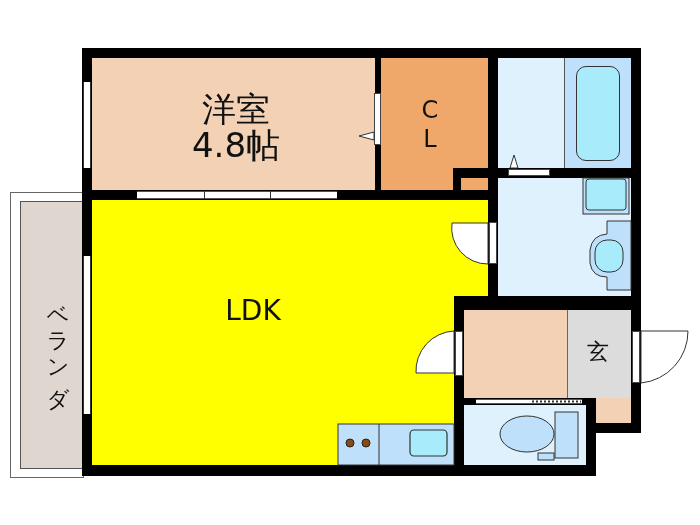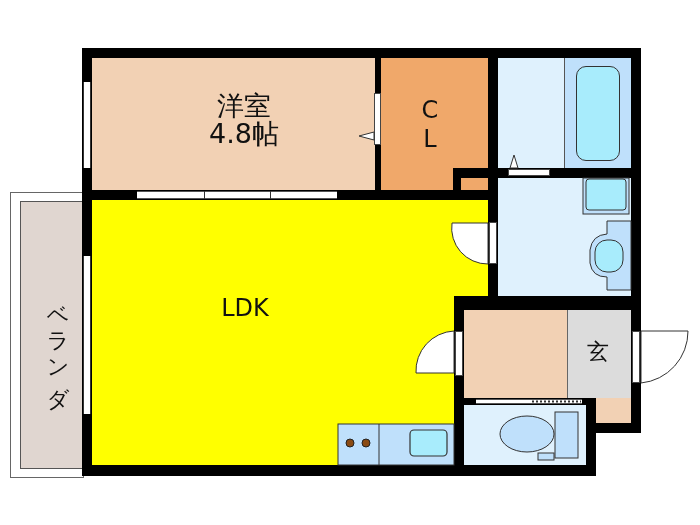--- a/index.html
+++ b/index.html
@@ -108,24 +108,24 @@
 
   <line x1="532" y1="401.5" x2="581" y2="401.5" stroke="#333" stroke-width="2" stroke-dasharray="2,2"></line>
 
   <rect x="338" y="424" width="116" height="41" fill="#bfe0fb" stroke="#333" stroke-width="1"></rect>
   <line x1="379" y1="424" x2="379" y2="465" stroke="#333" stroke-width="1"></line>
   <circle cx="350" cy="443" r="4" fill="#8a4a12" stroke="#222" stroke-width="1"></circle>
   <circle cx="366" cy="443" r="4" fill="#8a4a12" stroke="#222" stroke-width="1"></circle>
   <rect x="410" y="430" width="37" height="26" rx="4" fill="#a8ecfc" stroke="#333" stroke-width="1.2"></rect>
 </svg>
 
-<div class="label" style="left:194px;top:92px;width:100px;font-size:27px;">
+<div class="label" style="left:186px;top:92px;width:100px;font-size:34px;">
   <div>洋室</div>
   <div>4.8帖</div>
 </div>
 <div class="label" style="left:410px;top:96px;width:40px;font-size:24px;line-height:1.2;">
   <div>C</div>
   <div>L</div>
 </div>
-<div class="label" style="left:190px;top:296px;width:110px;font-size:24px;">
+<div class="label" style="left:198px;top:296px;width:110px;font-size:28px;">
   <div>LDK</div>
 </div>
 <div class="label" style="left:578px;top:340px;width:40px;font-size:22px;">玄</div>
 
 </body></html>

